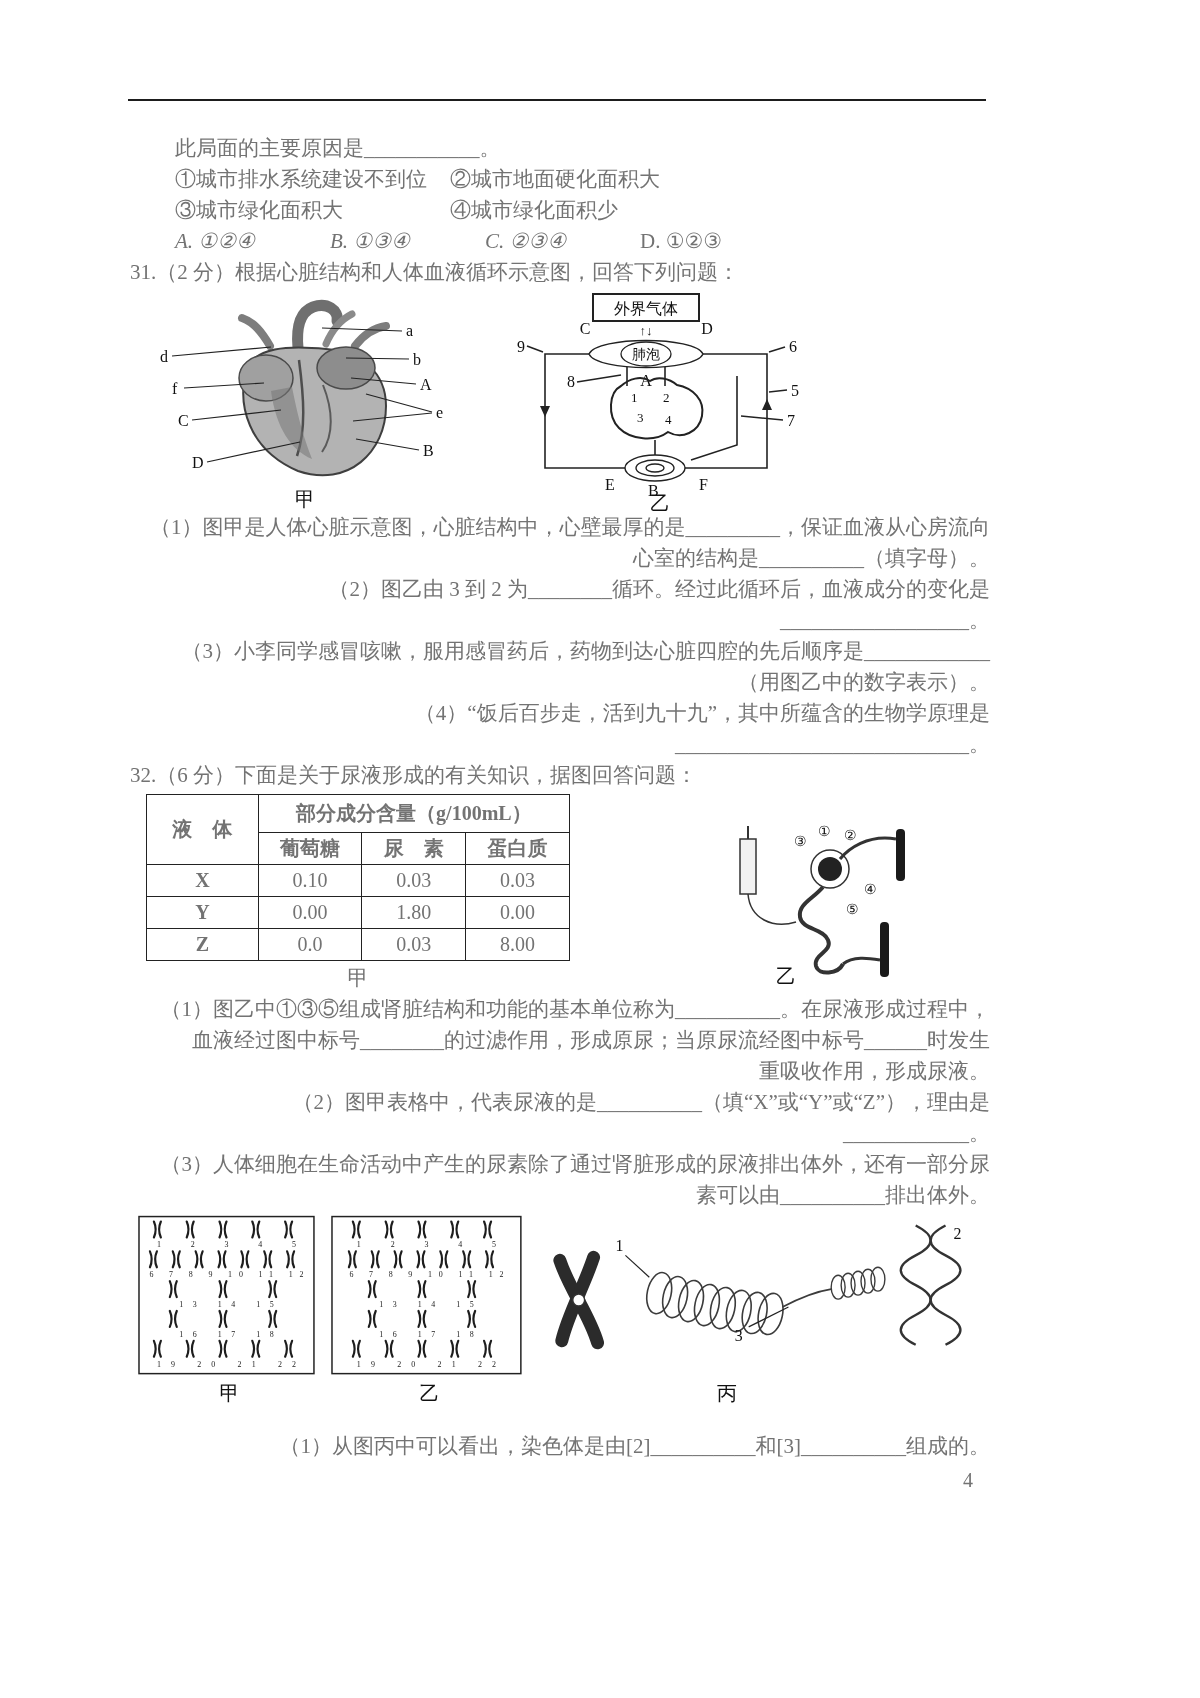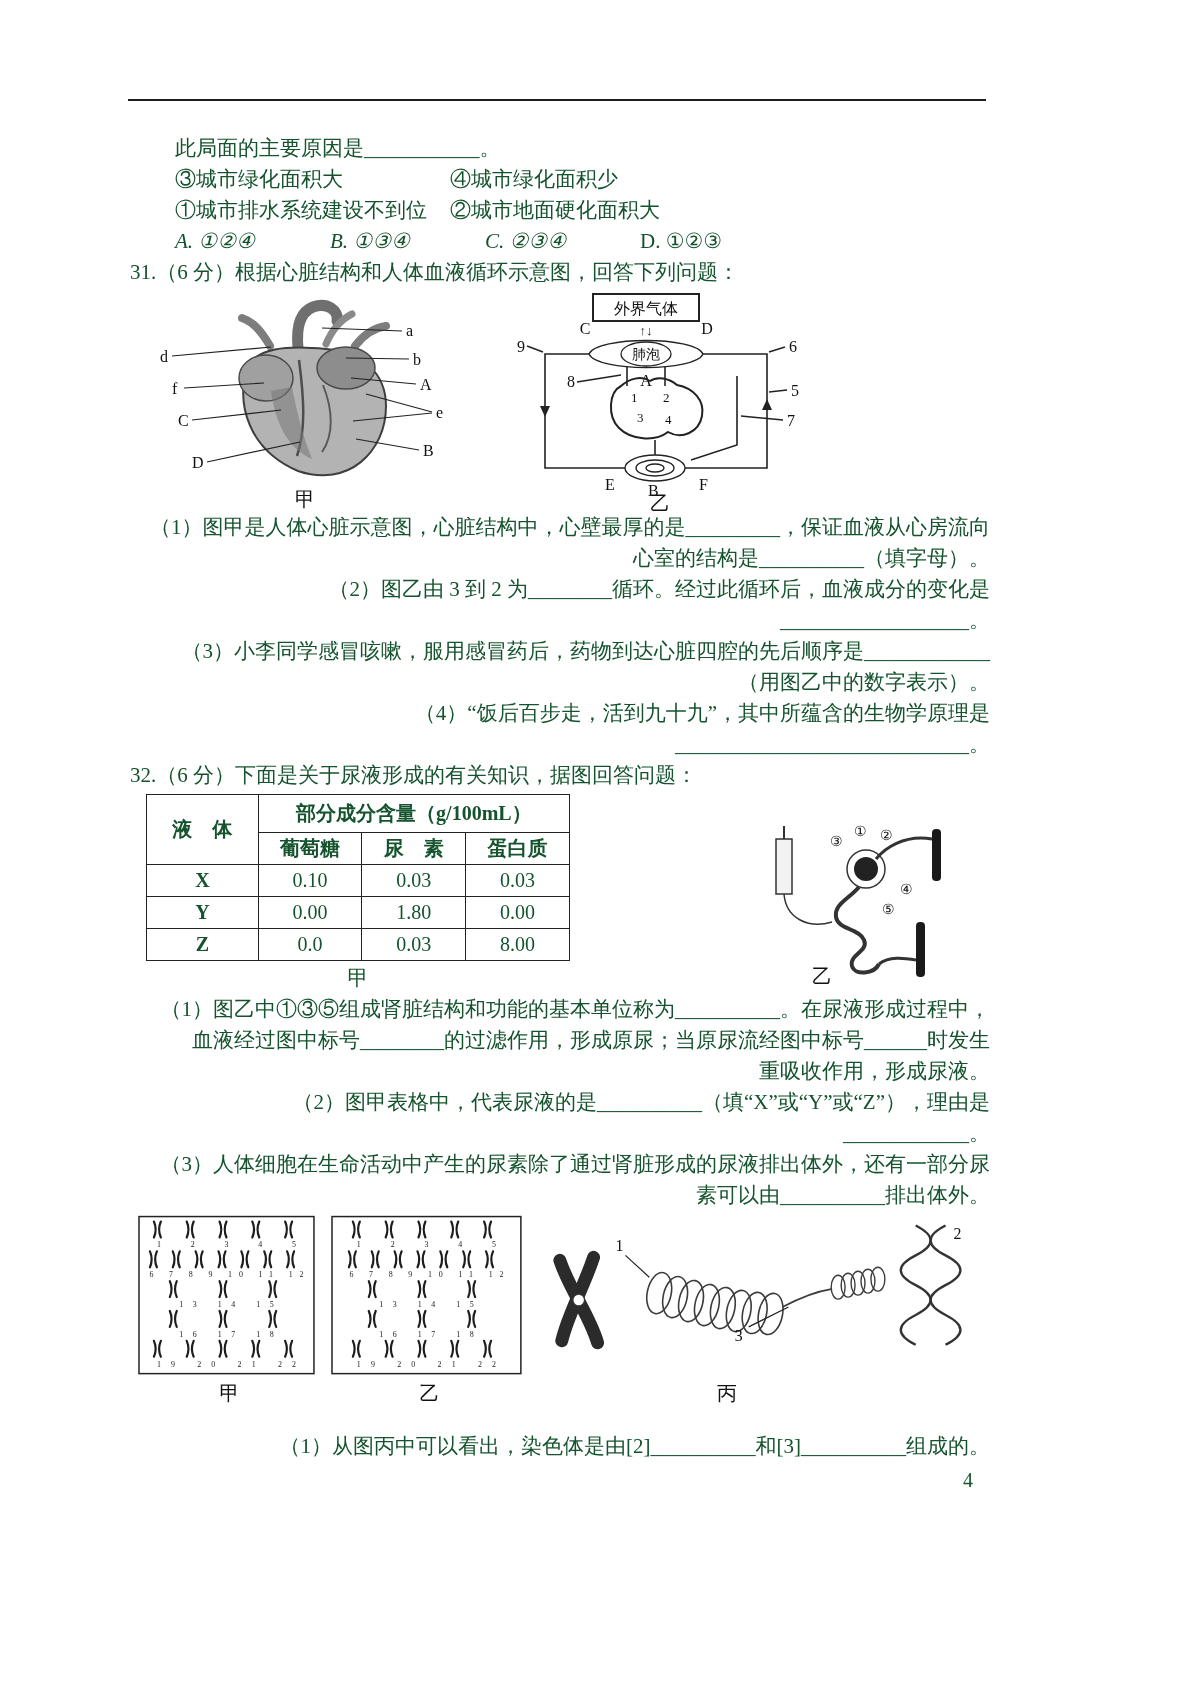--- a/index.html
+++ b/index.html
@@ -1,31 +1,31 @@
 <!DOCTYPE html>
 <html><head>
 <meta charset="utf-8">
 <style>
   * { margin:0; padding:0; box-sizing:border-box; }
   html,body { background:#ffffff; }
   .page {
     position:relative; width:1200px; height:1698px; background:#fff;
     font-family:"Liberation Serif","DejaVu Serif",serif;
-    color:#14532d; font-size:21px; line-height:31px; overflow:hidden; margin:0 auto;border-radius:7px;
+    color:#737373; font-size:21px; line-height:31px; overflow:hidden; margin:0 auto;border-radius:7px;
   }
   .top-rule { position:absolute; left:128px; top:99px; width:858px; border-top:2px solid #1d1d1d; }
   .content { position:absolute; left:130px; top:133px; width:860px; }
   p { margin:0; }
   .q30 { margin-left:45px; }
   .sub { margin-left:17px; padding-left:30px; text-indent:-30px;text-align:right; }
   .opt1 { display:inline-block; width:275px; }
   .choice { display:inline-block; width:155px;font-style:italic; }
   .figrow { display:flex; align-items:flex-start; }
   .figrow31 { margin-left:20px; margin-top:2px; }
-  .figrow32 { margin-top:3px;gap:36px; }
+  .figrow32 { margin-top:3px; }
   .figrow33 { margin-left:8px; margin-top:4px; }
   .tbl-wrap { margin-left:16px; width:424px; }
   table { border-collapse:collapse; width:424px; }
   th,td { border:1.8px solid #222; text-align:center; vertical-align:middle; }
   th { font-weight:bold; font-size:20px; }
   td { font-size:20px; }
   td.rowname { font-weight:bold; }
   .h1r { height:38px; } .h2r { height:31px; } .dr { height:31px; }
   col.c0 { width:112px; } col.cn { width:104px; }
   .tbl-caption { text-align:center; margin-top:2px; font-size:21px; }
@@ -54,30 +54,30 @@
   </defs>
 </svg>
 
 <div class="page">
   <div class="top-rule"></div>
 
   <main class="content">
 
     <p class="q30">此局面的主要原因是___________。</p>
     <p class="q30">
-      <span class="opt1">③城市绿化面积大</span><span>④城市绿化面积少</span>
+      <span class="opt1">①城市排水系统建设不到位</span><span>②城市地面硬化面积大</span>
     </p>
     <p class="q30">
-      <span class="opt1">①城市排水系统建设不到位</span><span>②城市地面硬化面积大</span>
+      <span class="opt1">③城市绿化面积大</span><span>④城市绿化面积少</span>
     </p>
     <p class="q30">
       <span class="choice">A. ①②④</span><span class="choice">B. ①③④</span><span class="choice">C. ②③④</span><span>D. ①②③</span>
     </p>
 
-    <p class="q-title">31.（6 分）根据心脏结构和人体血液循环示意图，回答下列问题：</p>
+    <p class="q-title">31.（2 分）根据心脏结构和人体血液循环示意图，回答下列问题：</p>
 
     <div class="figrow figrow31">
 
       <svg width="330" height="222" viewBox="0 0 330 222">
         <g stroke-linecap="round" fill="none">
           <path d="M148,58 C146,36 150,22 163,17 C177,12 189,20 187,31" stroke-width="11" stroke="#6f6f6f"></path>
           <path d="M120,56 C112,42 104,32 92,28" stroke-width="8" stroke="#7d7d7d"></path>
           <path d="M205,56 C214,44 224,38 236,36" stroke-width="8" stroke="#7d7d7d"></path>
           <path d="M176,54 C182,40 190,30 202,24" stroke-width="7" stroke="#8a8a8a"></path>
         </g>

